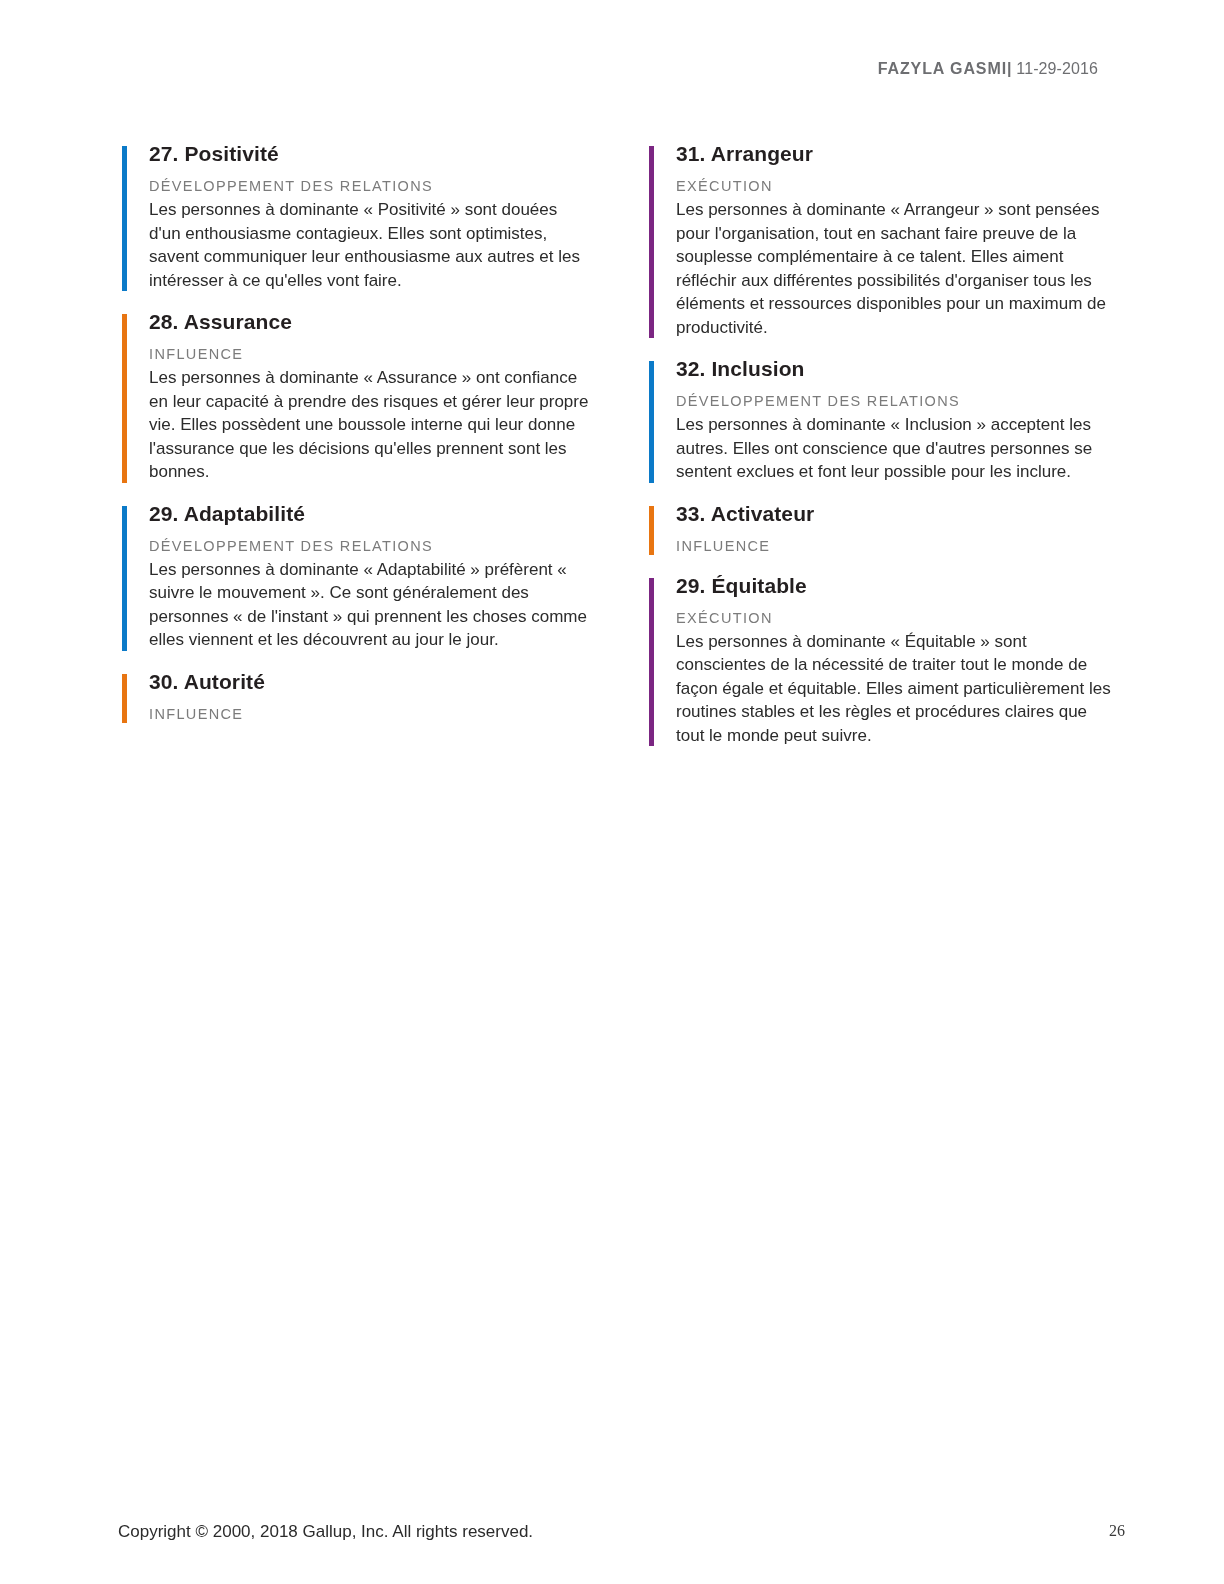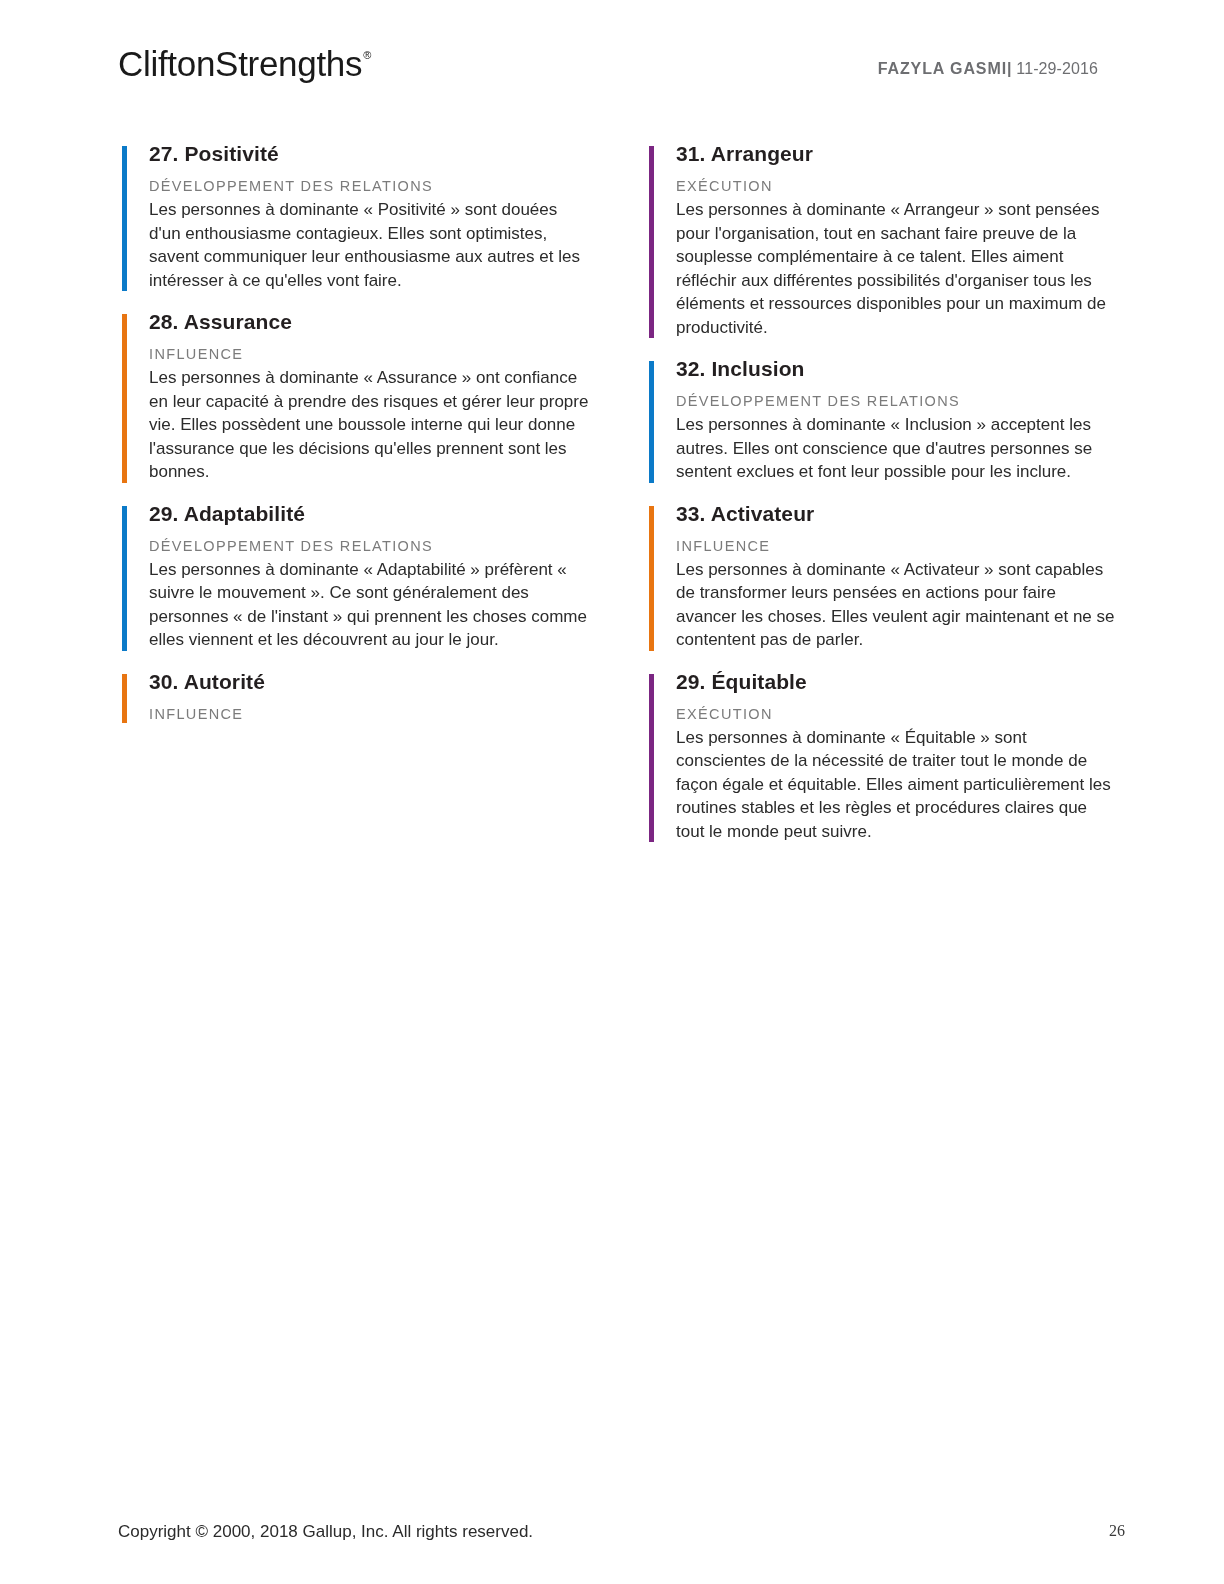--- a/index.html
+++ b/index.html
@@ -137,23 +137,20 @@
     bottom: 44px;
     font-size: 16px;
     color: #3a3a3a;
     font-family: "Liberation Serif", serif;
   }
 </style>
 </head>
 <body>
 
 <div class="page-header">
-  <div class="brand-logo">
-    <span>CliftonStrengths</span><span class="reg">®</span>
-  </div>
   <div class="header-meta">
     <span class="meta-name">FAZYLA GASMI</span><span class="meta-sep">|</span> <span class="meta-date">11-29-2016</span>
   </div>
 </div>
 
 <div class="columns">
 
   <div class="col col-left">
 
     <div class="theme">
@@ -198,21 +195,20 @@
       <span class="bar" style="background:#0b7ac8"></span>
       <h2 class="theme-title">32. Inclusion</h2>
       <div class="theme-domain">DÉVELOPPEMENT DES RELATIONS</div>
       <p class="theme-desc">Les personnes à dominante « Inclusion » acceptent les autres. Elles ont conscience que d'autres personnes se sentent exclues et font leur possible pour les inclure.</p>
     </div>
 
     <div class="theme">
       <span class="bar" style="background:#e87511"></span>
       <h2 class="theme-title">33. Activateur</h2>
       <div class="theme-domain">INFLUENCE</div>
-      <p class="theme-desc">Les personnes à dominante « Activateur » sont capables de transformer leurs pensées en actions pour faire avancer les choses. Elles veulent agir maintenant et ne se contentent pas de parler.</p>
     </div>
 
     <div class="theme">
       <span class="bar" style="background:#7b2682"></span>
       <h2 class="theme-title">29. Équitable</h2>
       <div class="theme-domain">EXÉCUTION</div>
       <p class="theme-desc">Les personnes à dominante « Équitable » sont conscientes de la nécessité de traiter tout le monde de façon égale et équitable. Elles aiment particulièrement les routines stables et les règles et procédures claires que tout le monde peut suivre.</p>
     </div>
 
   </div>

